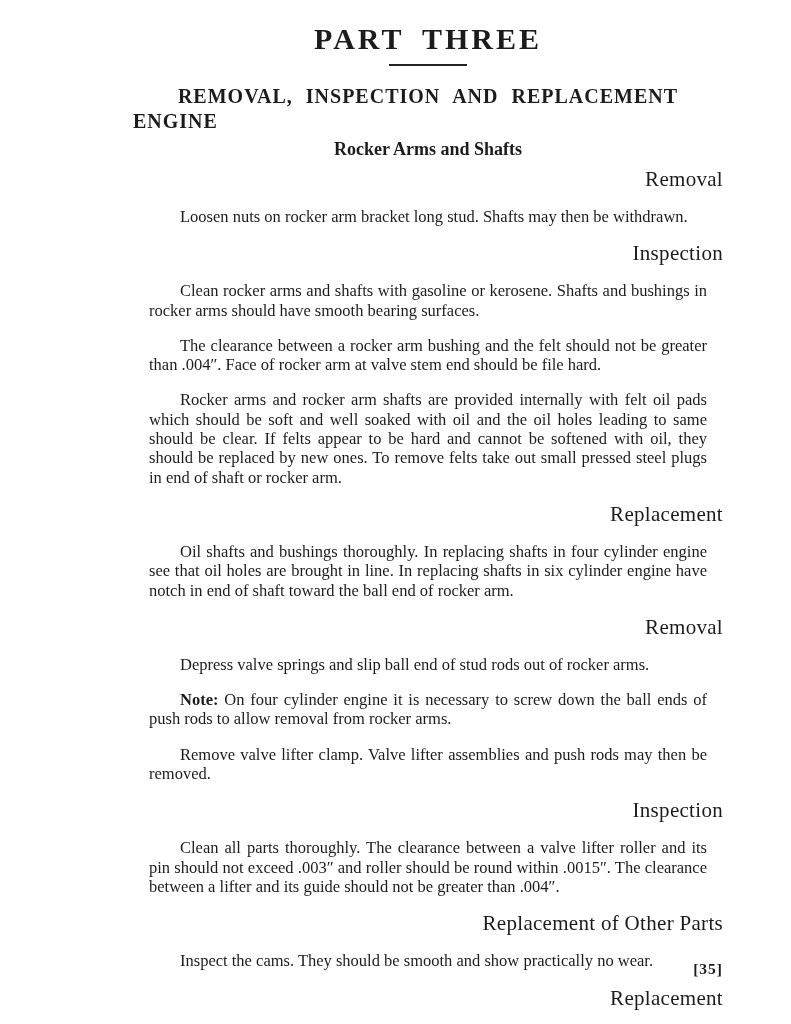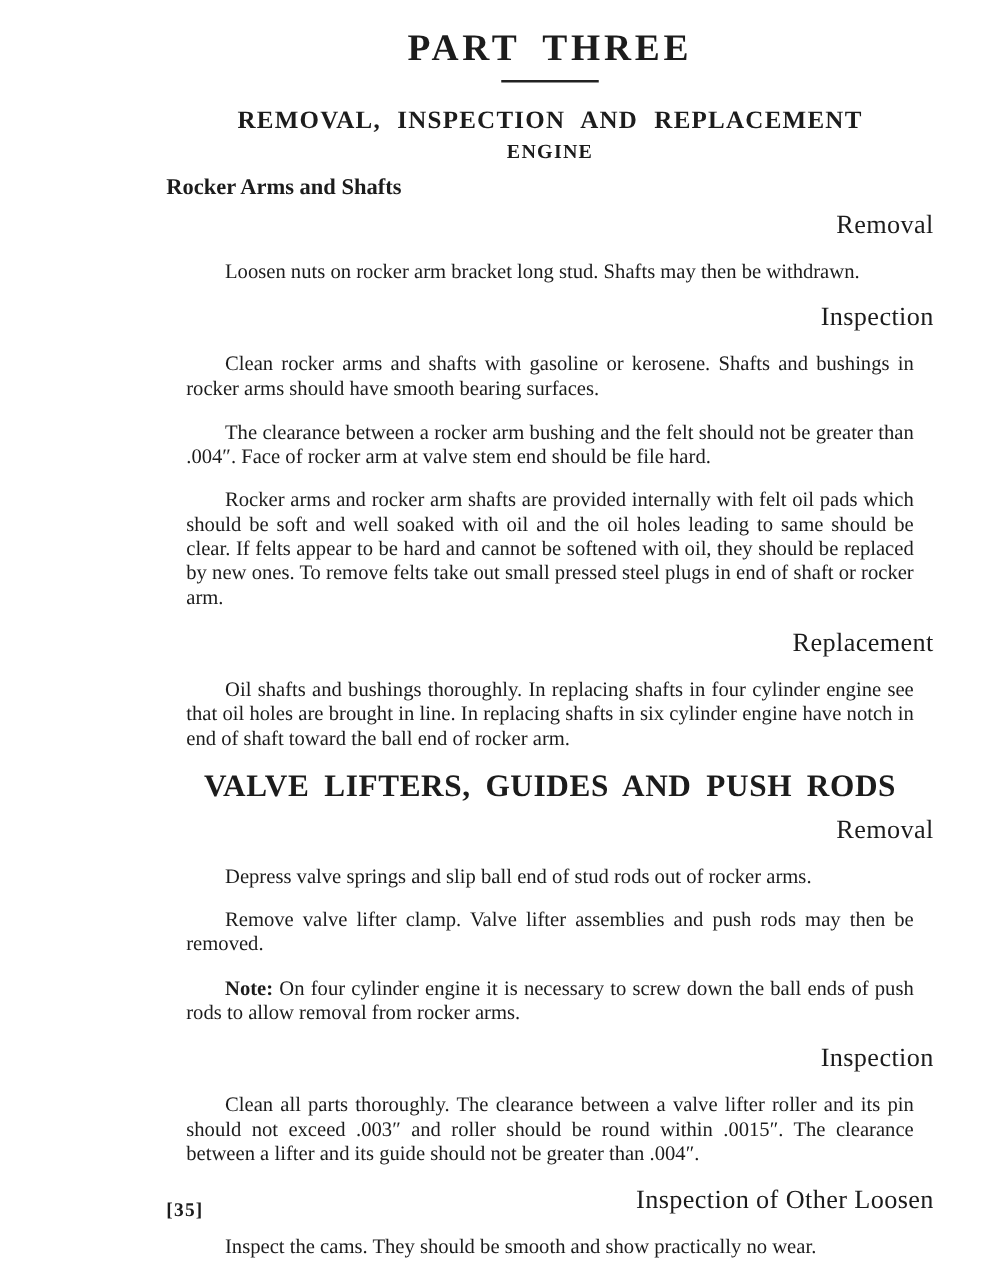--- a/index.html
+++ b/index.html
@@ -8,21 +8,21 @@
     background: #ffffff;
   }
   .page {
     position: relative;
     width: 791px;
     height: 1024px;
     background: #ffffff;
     color: #1c1c1c;
     font-family: "Liberation Serif", "DejaVu Serif", serif;
     box-sizing: border-box;
-    padding: 22px 44px 0 133px;
+    padding: 22px 68px 0 133px;
     overflow: hidden;
   }
   .part-title {
     margin: 0;
     font-size: 30px;
     line-height: 34px;
     font-weight: bold;
     text-align: center;
     letter-spacing: 3px;
     word-spacing: 8px;
@@ -37,32 +37,31 @@
     margin: 0;
     font-size: 20px;
     line-height: 28px;
     font-weight: bold;
     text-align: center;
     letter-spacing: 1px;
     word-spacing: 7px;
   }
   .chapter-subtitle {
     margin: 1px 0 0 0;
-    font-size: 16px;
+    font-size: 20px;
     line-height: 21px;
     font-weight: bold;
-    text-align: center;
     letter-spacing: 1px;
   }
   .topic-heading {
     margin: 7px 0 0 0;
     font-size: 18px;
     line-height: 21px;
     font-weight: bold;
-    text-align: left;
+    text-align: center;
   }
   .section-heading {
     margin: 8px 0 3px 0;
     font-size: 21px;
     line-height: 23px;
     font-weight: normal;
     letter-spacing: 0.3px;
     text-align: right;
   }
   .big-section-title {
@@ -82,21 +81,21 @@
     text-indent: 31px;
   }
   p.body-para .note-label {
     font-weight: bold;
   }
   .page-number {
     position: absolute;
     left: 133px;
     top: 960px;
     width: 590px;
-    text-align: left;
+    text-align: right;
     font-size: 15.5px;
     font-weight: bold;
     letter-spacing: 1px;
   }
 </style>
 </head>
 <body>
 
 <div class="page">
 
@@ -117,36 +116,35 @@
     <p class="body-para">Clean rocker arms and shafts with gasoline or kerosene.  Shafts and bushings in rocker arms should have smooth bearing surfaces.</p>
     <p class="body-para">The clearance between a rocker arm bushing and the felt should not be greater than .004″.  Face of rocker arm at valve stem end should be file hard.</p>
     <p class="body-para">Rocker arms and rocker arm shafts are provided internally with felt oil pads which should be soft and well soaked with oil and the oil holes leading to same should be clear.  If felts appear to be hard and cannot be softened with oil, they should be replaced by new ones.  To remove felts take out small pressed steel plugs in end of shaft or rocker arm.</p>
   </div>
 
   <div>
     <h5 class="section-heading">Replacement</h5>
     <p class="body-para">Oil shafts and bushings thoroughly.  In replacing shafts in four cylinder engine see that oil holes are brought in line.  In replacing shafts in six cylinder engine have notch in end of shaft toward the ball end of rocker arm.</p>
   </div>
 
-  <h2 class="big-section-title">VALVE LIFTERS, GUIDES AND PUSH RODS</h2>
 
   <div>
     <h5 class="section-heading">Removal</h5>
     <p class="body-para">Depress valve springs and slip ball end of stud rods out of rocker arms.</p>
+    <p class="body-para"><span class="note-label">Note:</span><span>  On four cylinder engine it is necessary to screw down the ball ends of push rods to allow removal from rocker arms.</span></p>
     <p class="body-para">Remove valve lifter clamp.  Valve lifter assemblies and push rods may then be removed.</p>
-    <p class="body-para"><span class="note-label">Note:</span><span>  On four cylinder engine it is necessary to screw down the ball ends of push rods to allow removal from rocker arms.</span></p>
   </div>
 
   <div>
     <h5 class="section-heading">Inspection</h5>
     <p class="body-para">Clean all parts thoroughly.  The clearance between a valve lifter roller and its pin should not exceed .003″ and roller should be round within .0015″.  The clearance between a lifter and its guide should not be greater than .004″.</p>
   </div>
 
   <div>
-    <h5 class="section-heading">Inspection of Other Loosen</h5>
+    <h5 class="section-heading">Replacement of Other Parts</h5>
     <p class="body-para">Inspect the cams.  They should be smooth and show  practically no wear.</p>
   </div>
 
   <div>
     <h5 class="section-heading">Replacement</h5>
   </div>
 
   <div class="page-number">[35]</div>
 
 </div>

